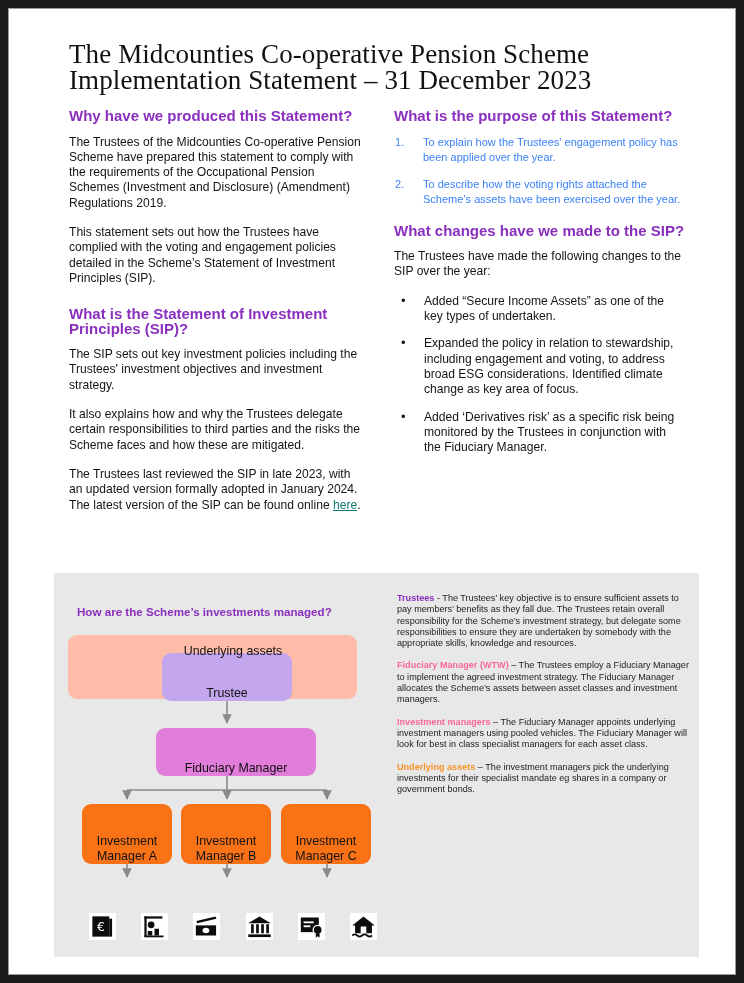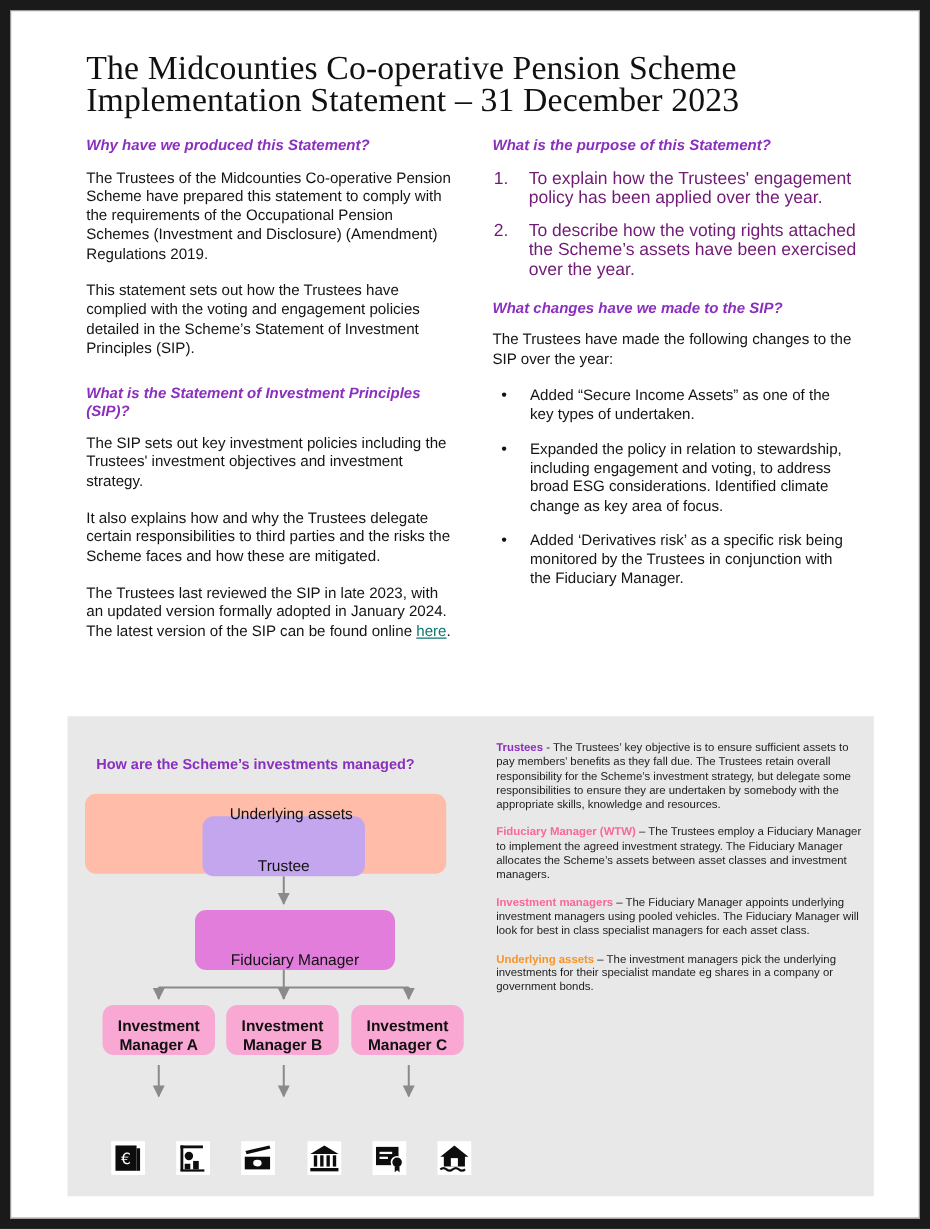--- a/index.html
+++ b/index.html
@@ -31,25 +31,24 @@
     letter-spacing: 0.1px;
   }
   .title-line { display: block; white-space: nowrap; }
 
   .col { position: absolute; }
   .col-left  { left: 60px;  top: 100px; width: 296px; }
   .col-right { left: 385px; top: 100px; width: 292px; }
 
   h2.h {
     margin: 0 0 11px 0;
-    font-size: 12px;
+    font-size: 15px;
     font-weight: bold;
     line-height: 14.5px;
     color: #8A2FBE;
-    font-style: italic;
   }
   h2.h.spaced { margin-top: 21px; }
   p.body {
     margin: 0 0 14px 0;
     font-size: 12.1px;
     line-height: 15.3px;
     color: #141414;
   }
   p.body.tight { margin-bottom: 0; }
   a.inline-link {
@@ -60,23 +59,23 @@
   ol.numlist {
     margin: 0 0 16px 0;
     padding: 0;
     list-style: none;
     counter-reset: n;
   }
   ol.numlist > li {
     position: relative;
     padding-left: 29px;
     margin-bottom: 12px;
-    font-size: 14px;
+    font-size: 11px;
     line-height: 15.3px;
-    color: #701a75;
+    color: #3b82f6;
   }
   ol.numlist > li::before {
     counter-increment: n;
     content: counter(n) ".";
     position: absolute;
     left: 1px; top: 0;
   }
   ul.bullets {
     margin: 0; padding: 0;
     list-style: none;
@@ -122,21 +121,21 @@
     display: flex;
     align-items: flex-end;
     justify-content: center;
     text-align: center;
     font-size: 12.4px;
     line-height: 15px;
     color: #111;
   }
   .node-trustee { left: 94px; top: 18px; width: 130px; height: 48px; background: #C3A6EE; }
   .node-fm      { left: 88px; top: 93px; width: 160px; height: 48px; background: #E27DDC; }
-  .node-im      { top: 169px; width: 90px; height: 40px; background: #f9a8d4; font-weight: bold; }
+  .node-im      { top: 169px; width: 90px; height: 60px; background: #f97316; }
   .node-im.a { left: 14px; }
   .node-im.b { left: 113px; }
   .node-im.c { left: 213px; }
   .node-assets {
     left: 14px; top: 247px; width: 289px; height: 64px;
     background: #FFBCA8;
     border-radius: 9px;
   }
   .assets-label {
     position: absolute;

